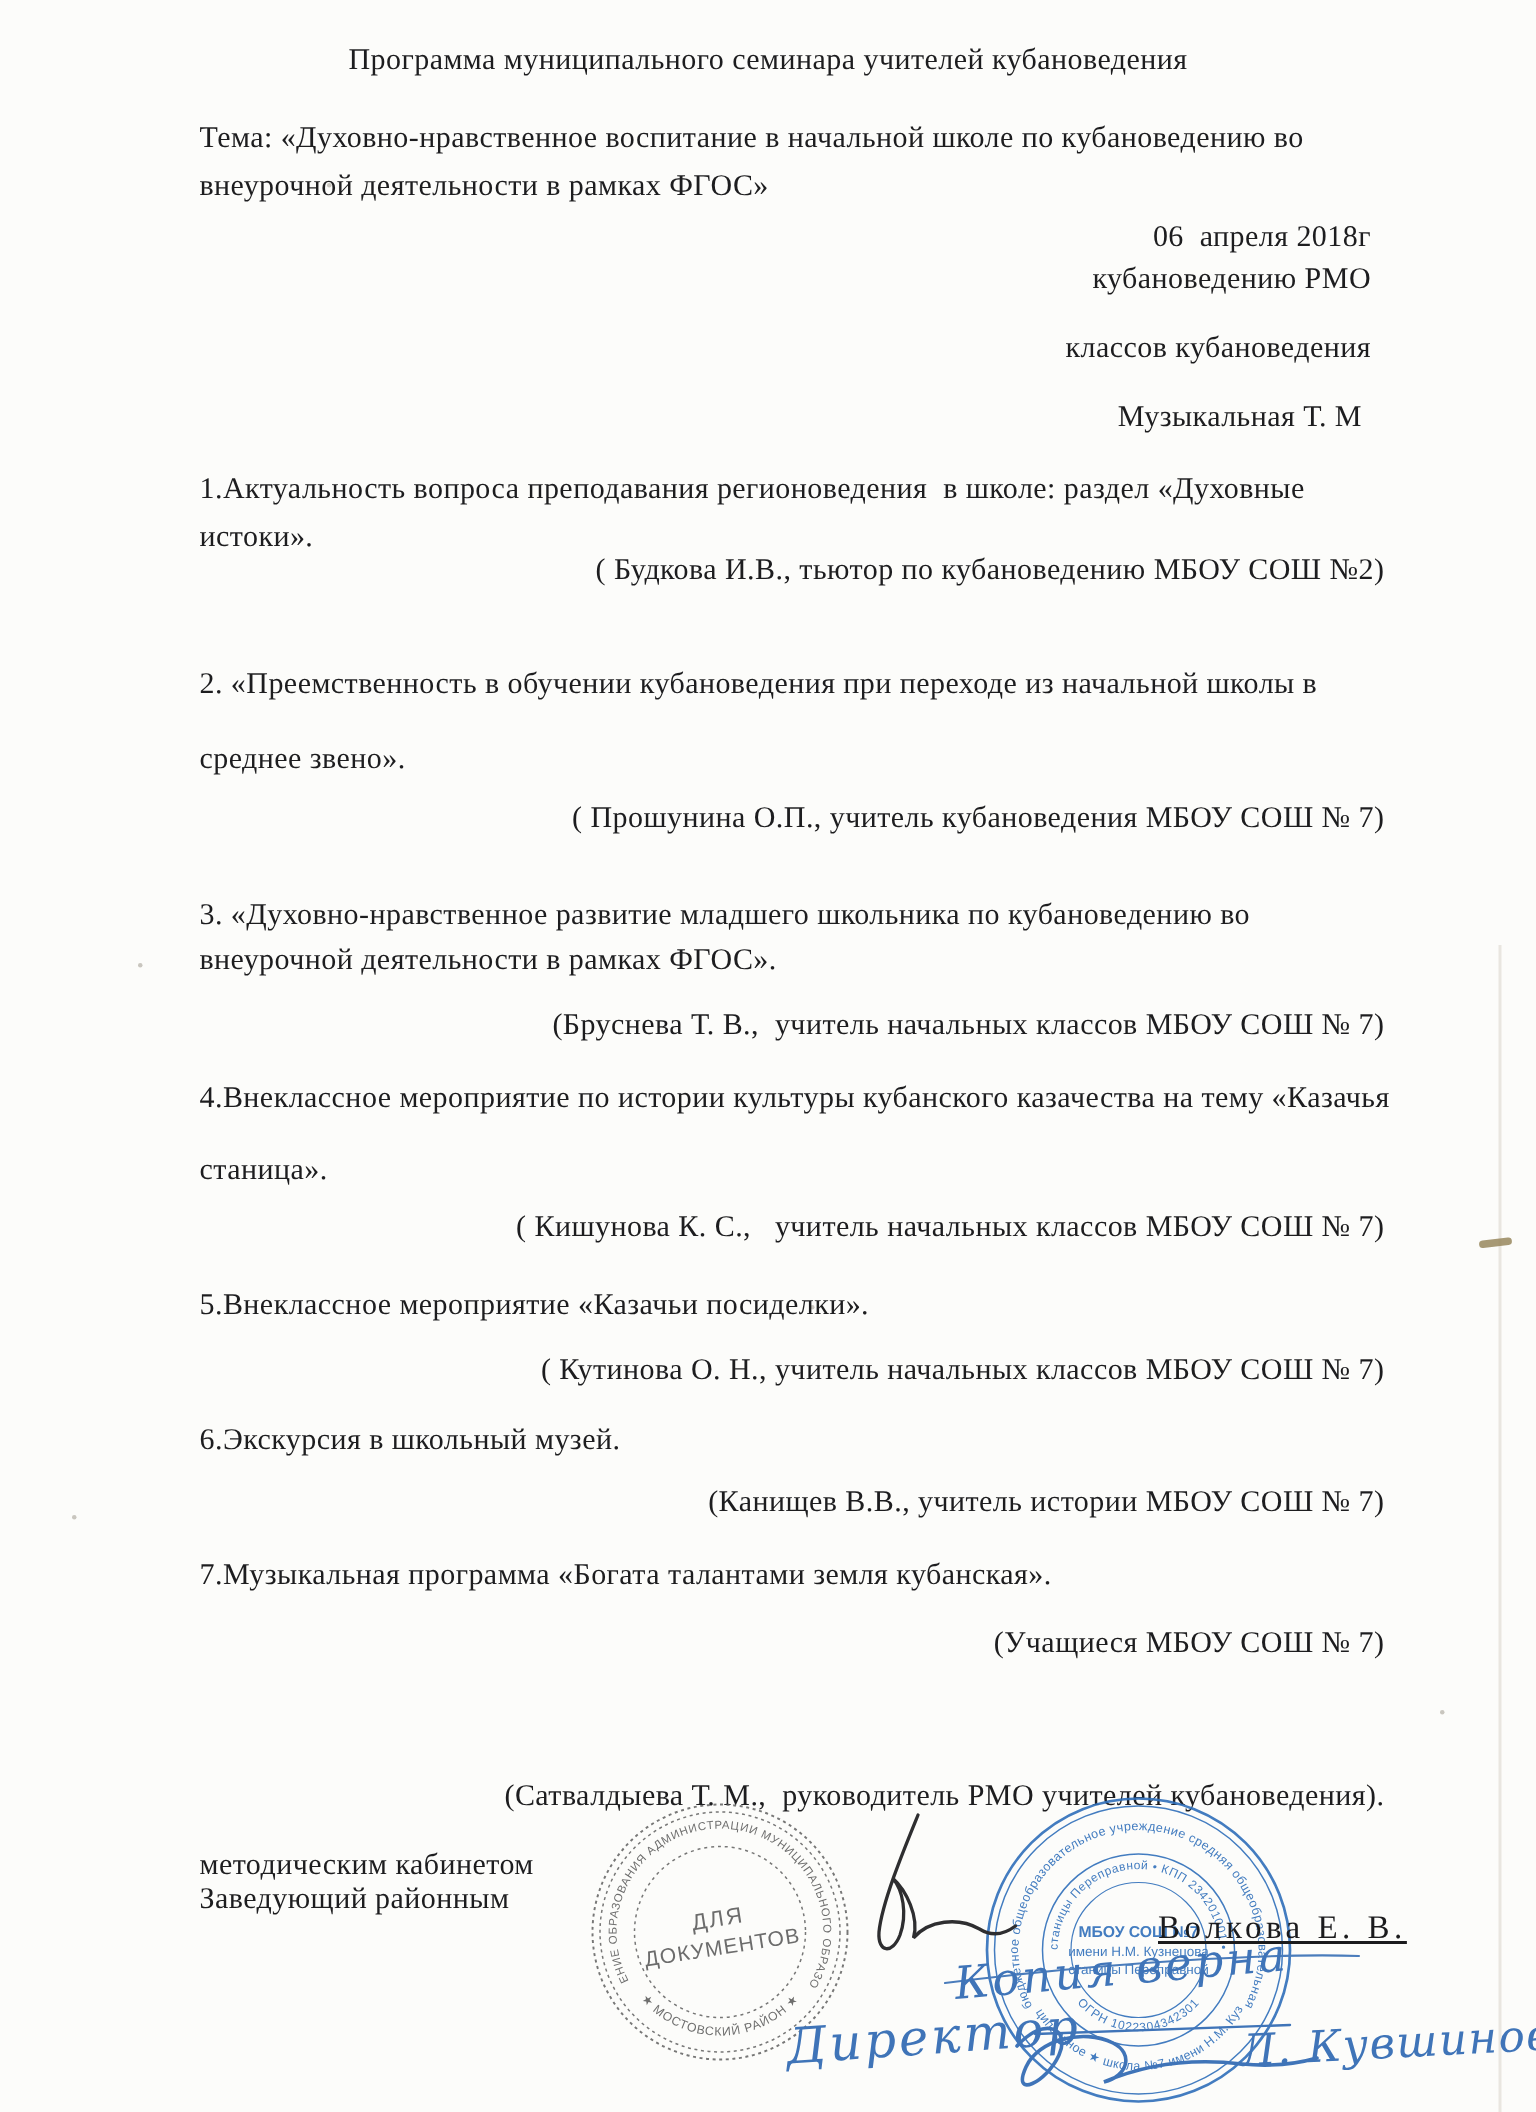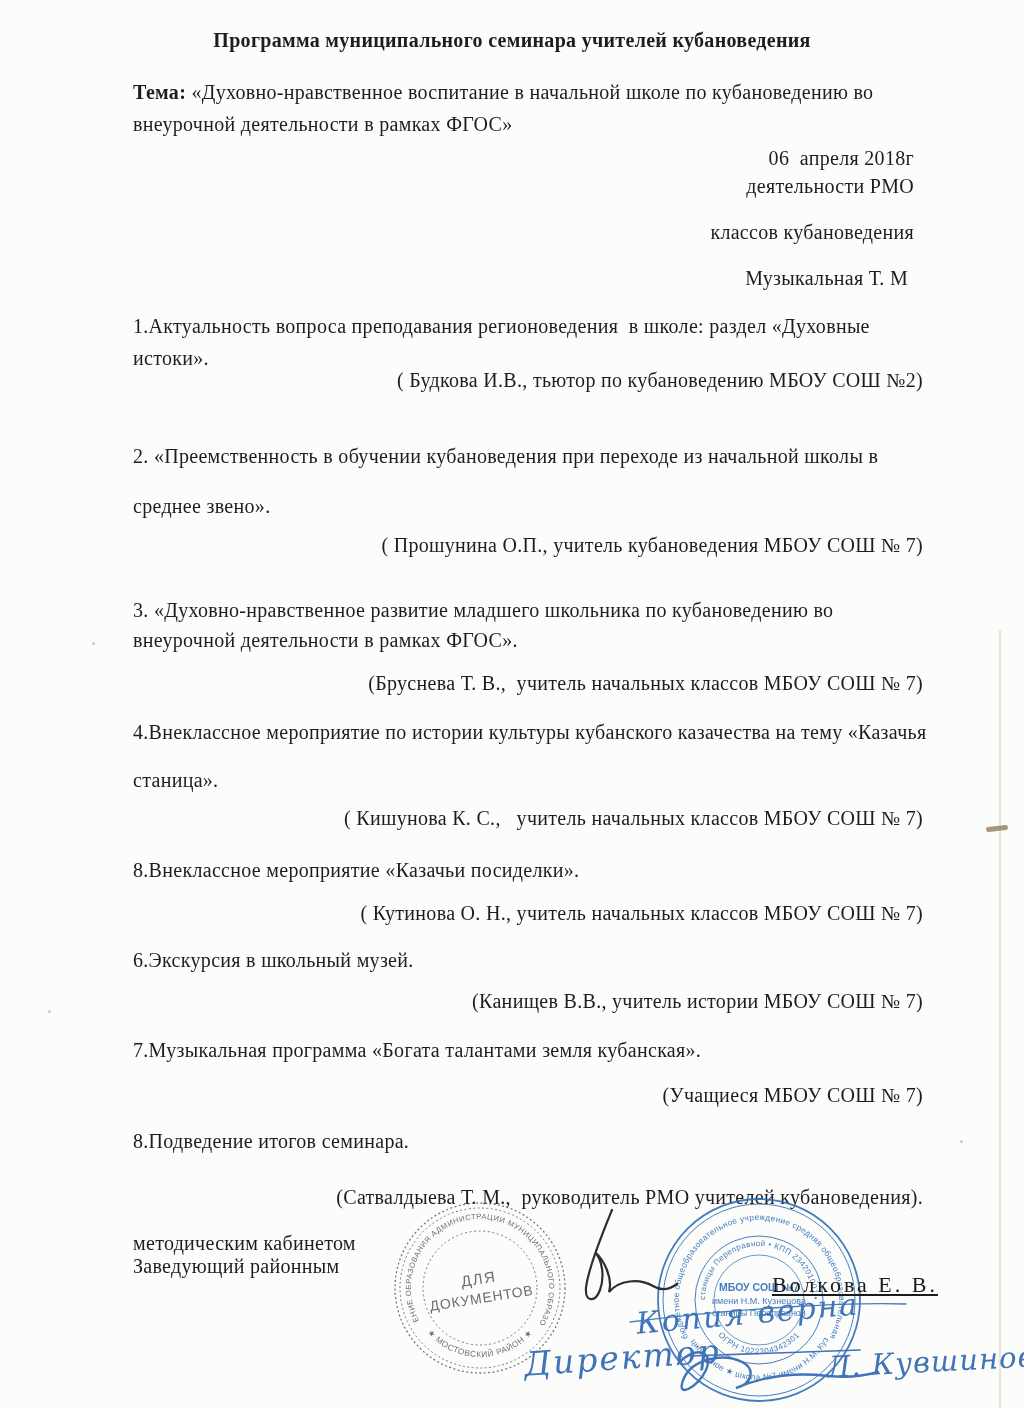--- a/index.html
+++ b/index.html
@@ -10,21 +10,21 @@
     color:#1c1c1e;
   }
   .line{
     position:absolute; left:133px;
     font-size:20px; line-height:24px; letter-spacing:0.3px;
     white-space:pre; color:#1d1d1f;
   }
   .right{ left:auto; right:101px; }
   .hdr-right{ left:auto; right:110px; }
   .center{ left:0; right:0; text-align:center; white-space:normal; }
-  .bold{ font-weight:bold; }
+  .bold{ font-weight:normal; }
   .stamp{ position:absolute; }
   .hand{
     position:absolute; font-family:"DejaVu Serif", serif;
     font-style:italic; color:#3f74b8; white-space:pre;
   }
   .sig-svg{ position:absolute; left:380px; top:1180px; }
   .printed-name{
     position:absolute; left:772px; top:1272px;
     font-size:22px; letter-spacing:3px; color:#1b1b1d; white-space:pre;text-decoration:underline;
   }
@@ -51,50 +51,49 @@
   <div class="speck" style="left:540px;top:870px"></div>
   <div class="speck" style="left:960px;top:1140px"></div>
   <div class="speck" style="left:48px;top:1010px"></div>
 
   <div class="line center bold" style="top:28px">Программа муниципального семинара учителей кубановедения</div>
 
   <div class="line" style="top:80px"><span class="bold">Тема:</span><span> «Духовно-нравственное воспитание в начальной школе по кубановедению во</span></div>
   <div class="line" style="top:112px">внеурочной деятельности в рамках ФГОС»</div>
 
   <div class="line hdr-right" style="top:146px">06  апреля 2018г</div>
-  <div class="line hdr-right" style="top:174px">деятельности РМО</div>
+  <div class="line hdr-right" style="top:174px">кубановедению РМО</div>
   <div class="line hdr-right" style="top:220px">классов кубановедения</div>
   <div class="line hdr-right" style="top:266px;right:116px">Музыкальная Т. М</div>
 
   <div class="line" style="top:314px">1.Актуальность вопроса преподавания регионоведения  в школе: раздел «Духовные</div>
   <div class="line" style="top:346px">истоки».</div>
   <div class="line right" style="top:368px">( Будкова И.В., тьютор по кубановедению МБОУ СОШ №2)</div>
 
   <div class="line" style="top:444px">2. «Преемственность в обучении кубановедения при переходе из начальной школы в</div>
   <div class="line" style="top:494px">среднее звено».</div>
   <div class="line right" style="top:533px">( Прошунина О.П., учитель кубановедения МБОУ СОШ № 7)</div>
 
   <div class="line" style="top:598px">3. «Духовно-нравственное развитие младшего школьника по кубановедению во</div>
   <div class="line" style="top:628px">внеурочной деятельности в рамках ФГОС».</div>
   <div class="line right" style="top:671px">(Бруснева Т. В.,  учитель начальных классов МБОУ СОШ № 7)</div>
 
   <div class="line" style="top:720px">4.Внеклассное мероприятие по истории культуры кубанского казачества на тему «Казачья</div>
   <div class="line" style="top:768px">станица».</div>
   <div class="line right" style="top:806px">( Кишунова К. С.,   учитель начальных классов МБОУ СОШ № 7)</div>
 
-  <div class="line" style="top:858px">8.Внеклассное мероприятие «Казачьи посиделки».</div>
+  <div class="line" style="top:858px">5.Внеклассное мероприятие «Казачьи посиделки».</div>
   <div class="line right" style="top:901px">( Кутинова О. Н., учитель начальных классов МБОУ СОШ № 7)</div>
 
   <div class="line" style="top:948px">6.Экскурсия в школьный музей.</div>
   <div class="line right" style="top:989px">(Канищев В.В., учитель истории МБОУ СОШ № 7)</div>
 
   <div class="line" style="top:1038px">7.Музыкальная программа «Богата талантами земля кубанская».</div>
   <div class="line right" style="top:1083px">(Учащиеся МБОУ СОШ № 7)</div>
 
-  <div class="line" style="top:1129px">8.Подведение итогов семинара.</div>
   <div class="line right" style="top:1185px">(Сатвалдыева Т. М.,  руководитель РМО учителей кубановедения).</div>
 
   <div class="line" style="top:1254px">Заведующий районным</div>
   <div class="line" style="top:1231px">методическим кабинетом</div>
 
   <svg class="stamp" style="left:392px; top:1200px; opacity:.82" width="176" height="176" viewBox="0 0 176 176">
     <defs>
       <path id="bsTop" d="M 28.2 122.5 A 69 69 0 1 1 147.8 122.5" fill="none"></path>
       <path id="bsBot" d="M 28.2 122.5 A 69 69 0 0 0 147.8 122.5" fill="none"></path>
     </defs>

